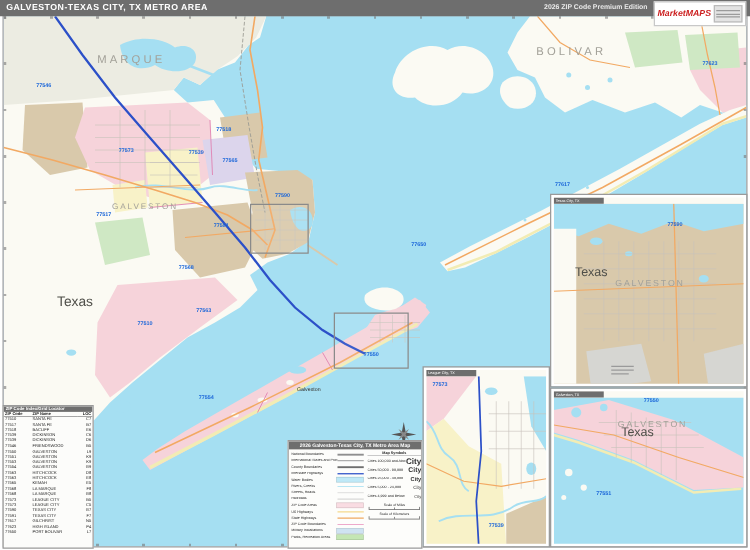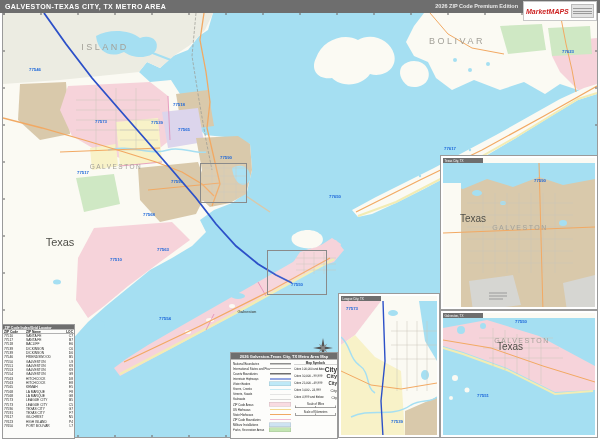--- a/index.html
+++ b/index.html
@@ -268,21 +268,21 @@
       <circle cx="8" cy="80" r="2" class="land"></circle>
       <g class="st">
           <path d="M50,10 V48 M62,12 V52 M74,16 V56 M86,20 V62 M98,24 V66 M36,20 H110 M40,30 H116 M46,40 H120"></path>
         </g>
       <path class="rdO" stroke-width="1" d="M0,22 L48,30 L100,48 L152,64"></path>
     </svg>
   </div>
 
   <div class="labels">
 
-      <span class="map-label county" style="left: 105px; top: 47px;">ISLAND</span>
+      <span class="map-label county" style="left: 105px; top: 47px;">MARQUE</span>
 
       <span class="map-label county" style="left: 457px; top: 41px;">BOLIVAR</span>
 
       <span class="map-label county-sm" style="left: 116px; top: 166px;">GALVESTON</span>
 
       <span class="map-label state" style="left: 60px; top: 242px;">Texas</span>
 
       <span class="map-label city" style="left: 247px; top: 312px;">Galveston</span>
 
       <span class="map-label zip" style="left: 35px; top: 69px;">77546</span>

